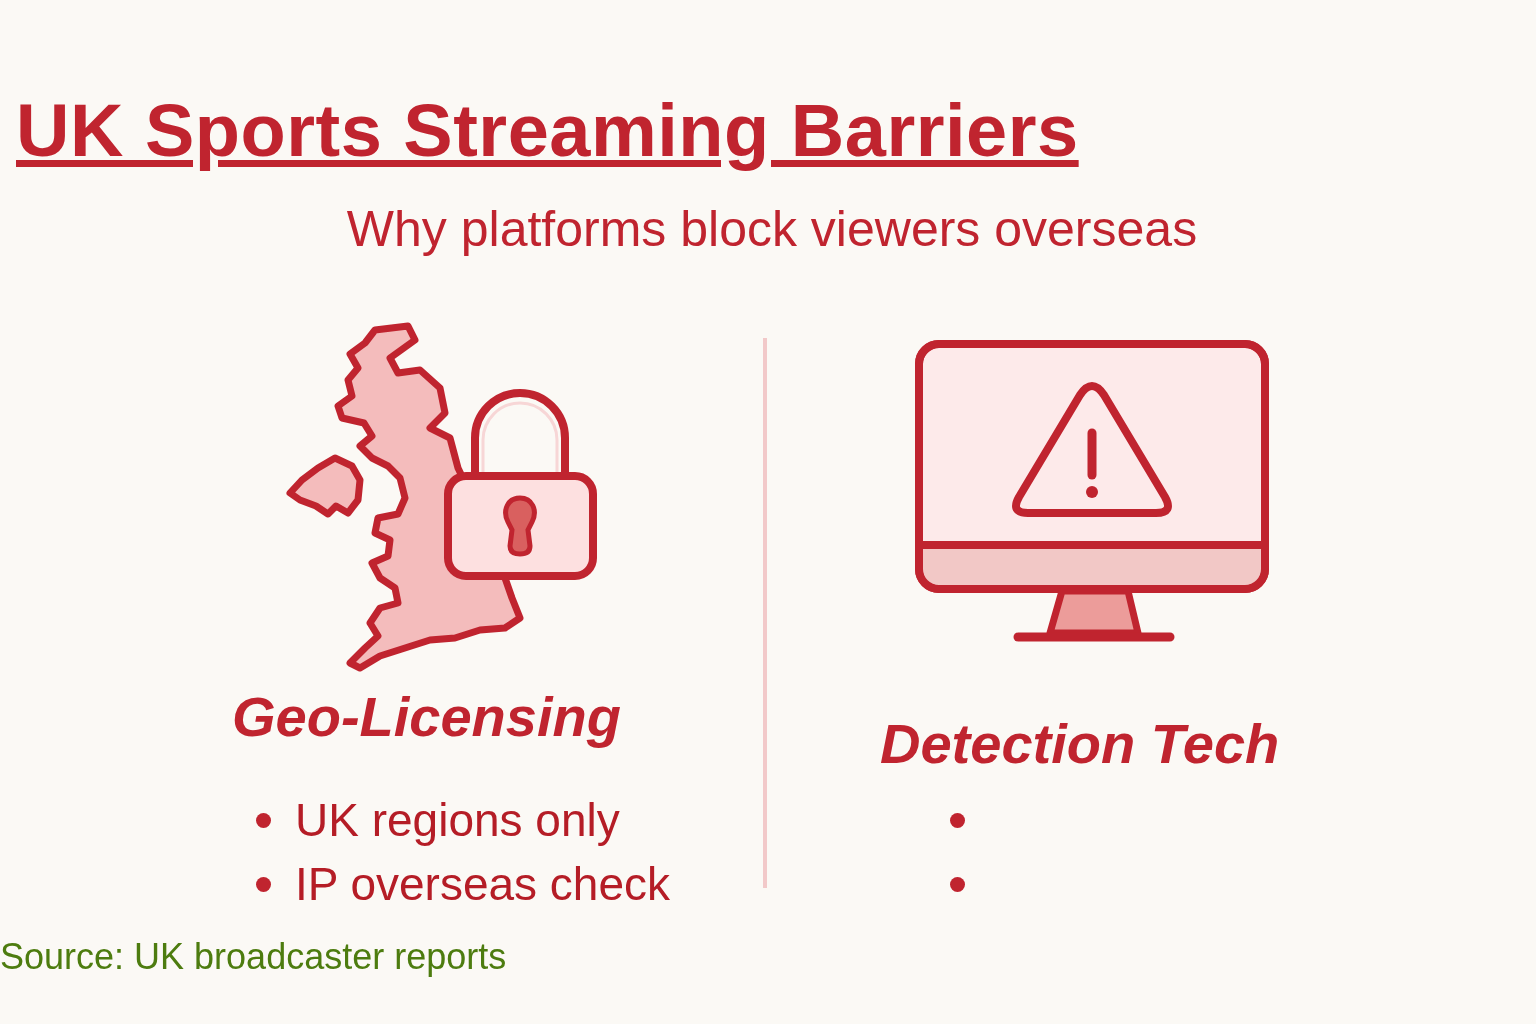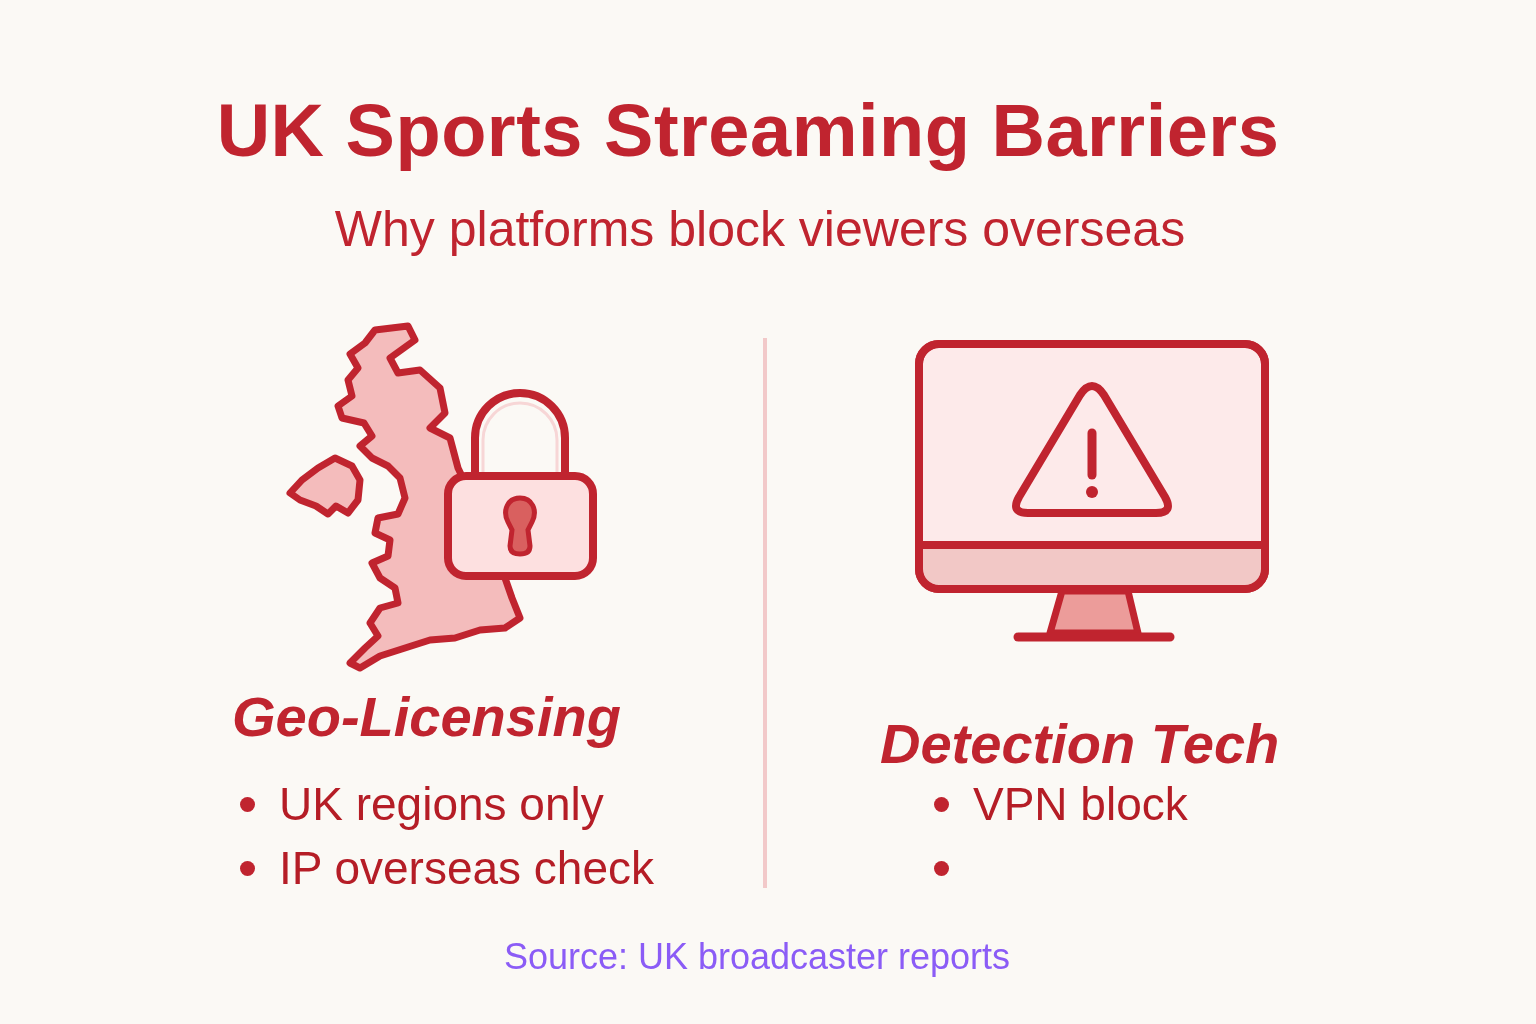--- a/index.html
+++ b/index.html
@@ -5,59 +5,60 @@
   html, body { margin: 0; padding: 0; }
   body {
     width: 1536px; height: 1024px;
     background: #fbf9f5;
     font-family: "Liberation Sans", "DejaVu Sans", sans-serif;
     color: #c0242f;
     position: relative;
     overflow: hidden;
   }
   .title {
-    position: absolute; left: 0; width: 1496px; top: 88px;
-    text-align: center;
+    position: absolute; left: 16px; width: 1496px; top: 88px;
     font-size: 74px; font-weight: bold;
     color: #c0242f;
     letter-spacing: 0.5px;
+    text-decoration: underline;
   }
   .subtitle {
     position: absolute; left: 0; width: 1520px; top: 200px;
     text-align: center;
     font-size: 50px; font-weight: normal;
     color: #c0242f;
+    padding-left: 12px;
   }
   .divider {
     position: absolute; left: 763px; top: 338px;
     width: 4px; height: 550px;
     background: #f2c9c9;
   }
   .icon { position: absolute; }
   .icon-uk { left: 280px; top: 318px; width: 330px; height: 360px; }
   .icon-monitor { left: 910px; top: 335px; width: 370px; height: 315px; }
   .heading {
     position: absolute; font-size: 56px; font-weight: bold; color: #c0242f; font-style: italic;
   }
   .h-left { left: 232px; top: 684px; }
   .h-right { left: 880px; top: 711px; }
   .bullets {
-    position: absolute; list-style: none; margin: 0; padding: 0;
+    position: absolute; list-style: none; margin: 16px; padding: 0;
     font-size: 46px; color: #b51d26;
   }
   .bullets li { height: 64px; line-height: 64px; display: flex; align-items: center; }
   .bullets .dot {
     display: inline-block; width: 15px; height: 15px; border-radius: 50%;
     background: #c0242f; margin-right: 24px;
   }
   .b-left { left: 240px; top: 772px; }
   .b-right { left: 934px; top: 772px; }
   .source {
     position: absolute; left: 0; width: 1514px; top: 936px;
-    text-align: center; font-size: 36px; color: #8b5cf6;
+    text-align: left; font-size: 36px; color: #4d7c0f;
   }
 </style>
 </head>
 <body>
 
 <div class="title">UK Sports Streaming Barriers</div>
 <div class="subtitle">Why platforms block viewers overseas</div>
 
 <div class="divider"></div>
 
@@ -101,20 +102,19 @@
   <li>
       <span class="dot"></span>
       <span>IP overseas check</span>
     </li>
 </ul>
 
 <div class="heading h-right">Detection Tech</div>
 <ul class="bullets b-right">
   <li>
       <span class="dot"></span>
-      <span>VPN block</span>
     </li>
   <li>
       <span class="dot"></span>
     </li>
 </ul>
 
 <div class="source">Source: UK broadcaster reports</div>
 
 </body></html>

